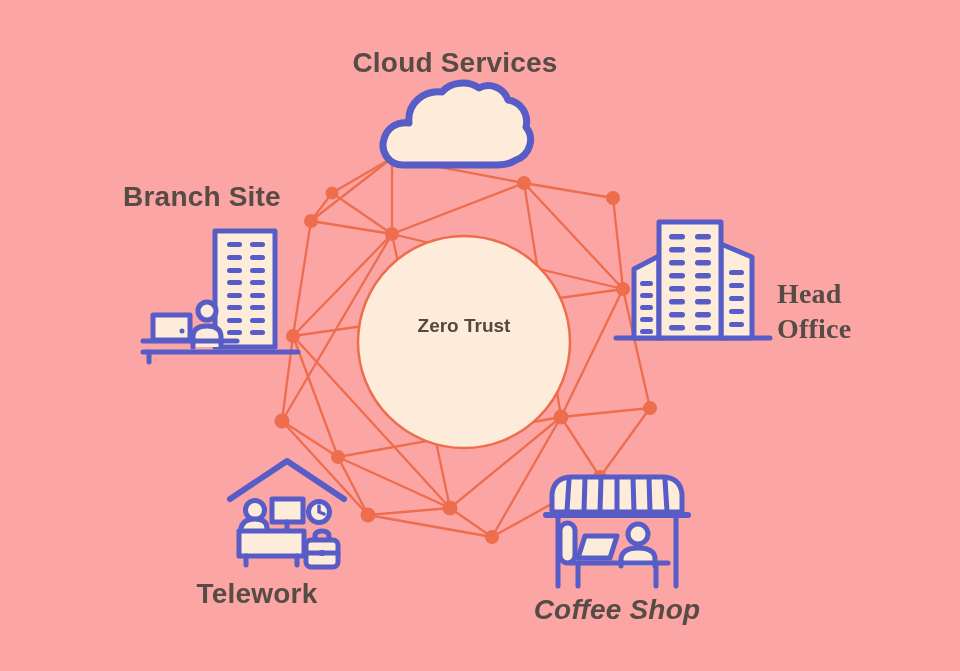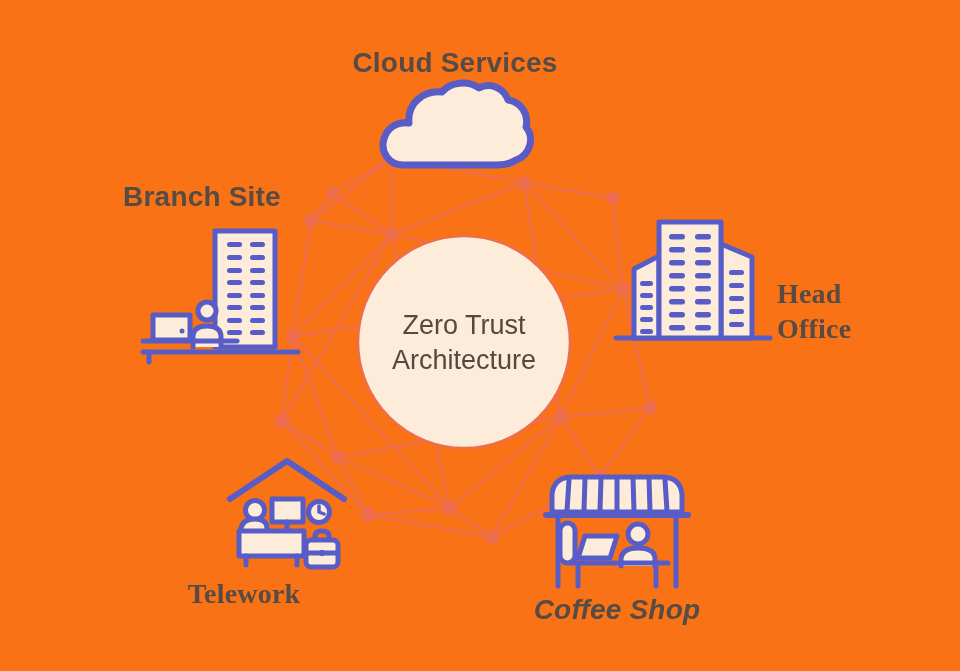--- a/index.html
+++ b/index.html
@@ -1,40 +1,40 @@
 <!DOCTYPE html>
 <html><head>
 <meta charset="utf-8">
 <style>
   html,body{margin:0;padding:0;}
   .stage{
     position:relative;
     width:960px;height:671px;
-    background:#f97316;
+    background:#fca5a5;
     overflow:hidden;
     font-family:"Liberation Sans", sans-serif;
   }
   .stage svg{position:absolute;left:0;top:0;}
   .site-label{
     position:absolute;
     color:#564b45;
     font-size:28px;
     font-weight:700;
     letter-spacing:0.2px;
     text-align:center;
     line-height:35px;
     white-space:nowrap;
   }
   .site-label.wrap{white-space:normal;text-align:left;font-family:Liberation Serif, serif;}
   .center-label{
     position:absolute;
     left:354px;top:308px;width:220px;
     color:#54493f;
-    font-size:27px;
-    font-weight:400;
+    font-size:19px;
+    font-weight:700;
     text-align:center;
     line-height:35px;
   }
 </style>
 </head>
 <body>
 
 <div class="stage">
 
   <svg width="960" height="671" viewBox="0 0 960 671">
@@ -218,22 +218,21 @@
       <rect x="560" y="523" width="15" height="40" rx="7.5" fill="#fcecd9"></rect>
     </g>
   </svg>
 
   <div class="site-label" style="left:305px;top:45px;width:300px;">Cloud Services</div>
 
   <div class="site-label" style="left:52px;top:179px;width:300px;">Branch Site</div>
 
   <div class="site-label wrap" style="left:777px;top:276px;width:110px;">Head Office</div>
 
-  <div class="site-label" style="left:94px;top:576px;width:300px;font-family:Liberation Serif, serif;">Telework</div>
+  <div class="site-label" style="left:107px;top:576px;width:300px;">Telework</div>
 
   <div class="site-label" style="left:467px;top:592px;width:300px;font-style:italic;">Coffee Shop</div>
 
   <div class="center-label">
     <span>Zero Trust</span><br>
-    <span>Architecture</span>
   </div>
 
 </div>
 
 </body></html>

